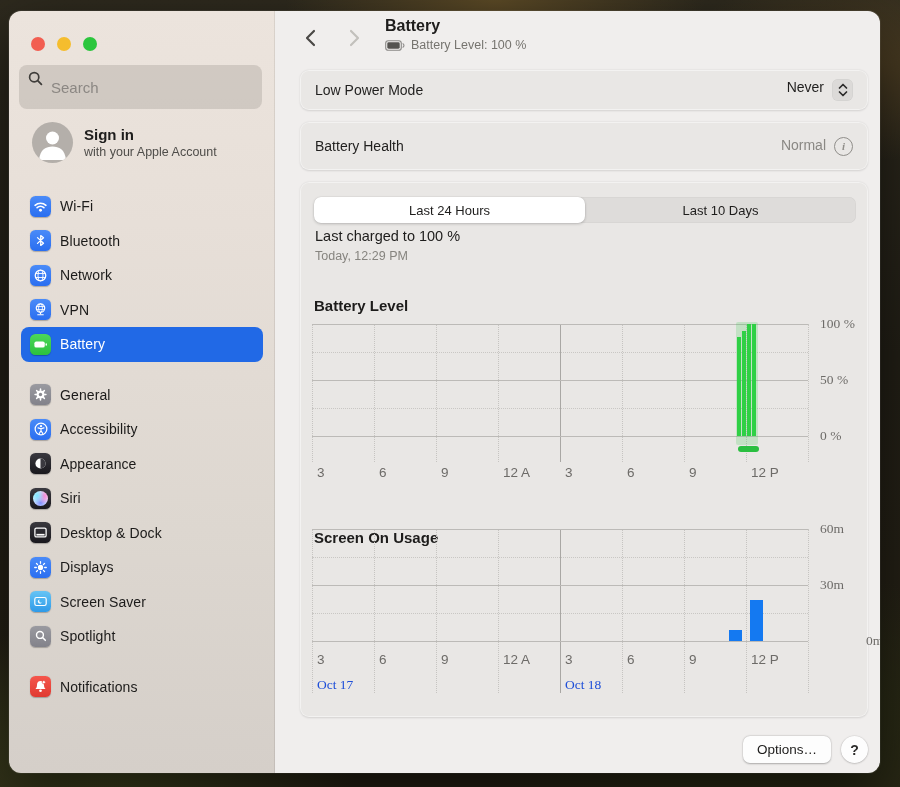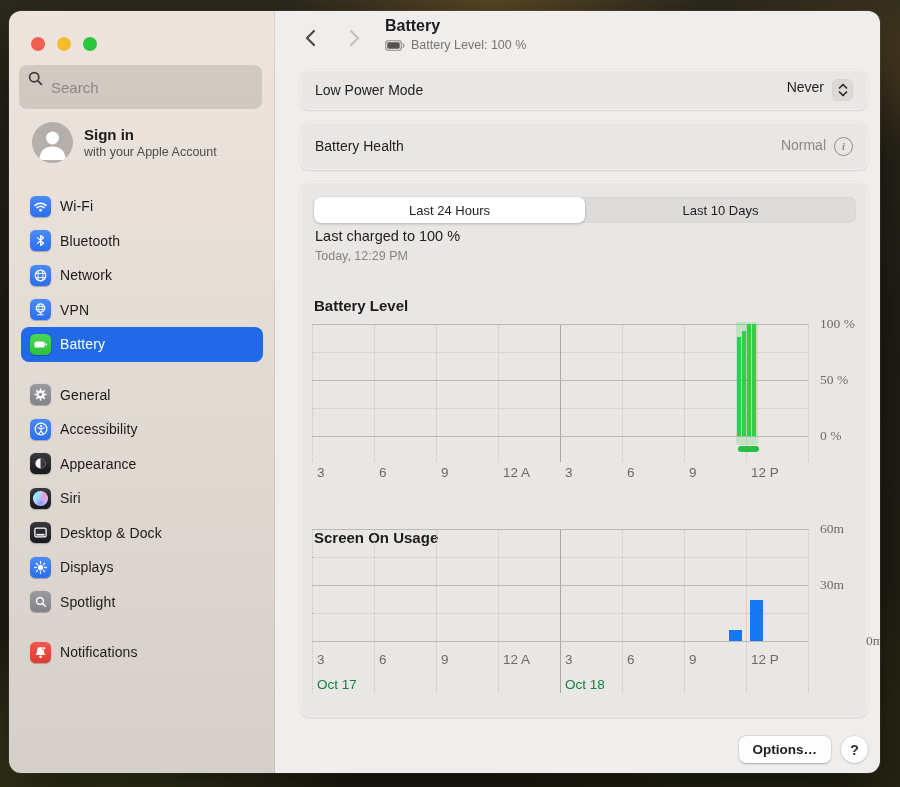--- a/index.html
+++ b/index.html
@@ -130,28 +130,27 @@
   .plot { position:absolute; inset:0; overflow:visible; }
   .vline { position:absolute; top:0; width:0; border-left:1px dotted #c6c4c1; }
   .vline.solid { border-left:1px solid #a9a7a4; }
   .hline { position:absolute; left:0; right:0; height:0; border-top:1px dotted #c9c7c4; }
   .hline.solid { border-top:1px solid #bcbab7; }
   .bar { position:absolute; bottom:0; z-index:3; }
   .charge-band { position:absolute; top:-2px; bottom:-9px; background:rgba(60,205,80,0.22); border-radius:2px; z-index:1; }
   .charge-pill { position:absolute; top:calc(100% + 10px); height:6px; border-radius:3px; background:#2abf40; z-index:3; }
   .ylabel { position:absolute; left:calc(100% + 12px); transform:translateY(-50%); font-size:13.5px; color:#6d6b68; white-space:nowrap;font-family:Liberation Serif, serif; }
   .xlabel { position:absolute; font-size:13.5px; color:#6d6b68; white-space:nowrap; z-index:4; }
-  .datelabel { position:absolute; font-size:13.5px; color:#15803d; white-space:nowrap; z-index:4; }
+  .datelabel { position:absolute; font-size:13.5px; color:#1d4ed8; white-space:nowrap; z-index:4;font-family:Liberation Serif, serif; }
 
   .footer-btns { position:absolute; right:12px; top:725px; display:flex; align-items:center; gap:10px; }
   .options-btn {
     height:27px; padding:0 14px; border-radius:7px; background:#fdfdfd;
     font-size:13.5px; color:#1d1c1b; display:flex; align-items:center;
     box-shadow:0 0.5px 2px rgba(0,0,0,0.28), 0 0 0 0.5px rgba(0,0,0,0.04);
-    font-weight:bold;
   }
   .help-btn {
     width:27px; height:27px; border-radius:50%; background:#fdfdfd;
     font-size:14px; font-weight:700; color:#2c2b2a; display:flex; align-items:center; justify-content:center;
     box-shadow:0 0.5px 2px rgba(0,0,0,0.28), 0 0 0 0.5px rgba(0,0,0,0.04);
   }
 </style>
 </head>
 <body>
 
@@ -314,20 +313,30 @@
                 <line x1="5.2" y1="5.2" x2="6.5" y2="6.5"></line>
                 <line x1="13.5" y1="13.5" x2="14.8" y2="14.8"></line>
                 <line x1="14.8" y1="5.2" x2="13.5" y2="6.5"></line>
                 <line x1="6.5" y1="13.5" x2="5.2" y2="14.8"></line>
               </g>
             </svg>
         </span>
         <span class="nav-label">Displays</span>
       </div>
 
+      <div class="nav-item">
+        <span class="app-icon bg-ltblue">
+          <svg width="17" height="17" viewBox="0 0 20 20">
+              <rect x="3.3" y="5.3" width="13.4" height="9.4" rx="2" fill="none" stroke="#fff" stroke-width="1.4"></rect>
+              <circle cx="9.4" cy="10" r="2.5" fill="#fff"></circle>
+              <circle cx="10.7" cy="9.2" r="2.3" fill="#47b1ef"></circle>
+            </svg>
+        </span>
+        <span class="nav-label">Screen Saver</span>
+      </div>
 
       <div class="nav-item">
         <span class="app-icon bg-gray">
           <svg width="16" height="16" viewBox="0 0 20 20">
               <circle cx="8.7" cy="8.7" r="4.3" fill="none" stroke="#fff" stroke-width="1.8"></circle>
               <line x1="11.9" y1="11.9" x2="15.4" y2="15.4" stroke="#fff" stroke-width="1.9" stroke-linecap="round"></line>
             </svg>
         </span>
         <span class="nav-label">Spotlight</span>
       </div>

